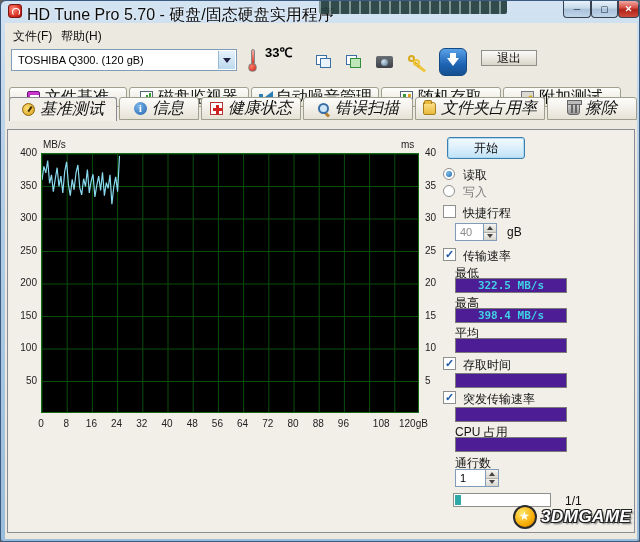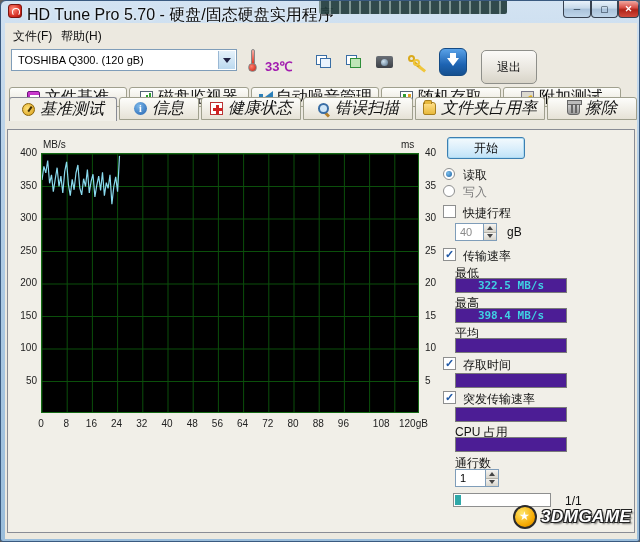--- a/index.html
+++ b/index.html
@@ -30,40 +30,40 @@
   .menu-item{position:absolute;top:3px;font-size:12px;color:#111;padding:2px 6px;}
   
   #combo{position:absolute;left:6px;top:26px;width:226px;height:22px;background:#fff;border:1px solid #7f9db9;font-size:11px;}
   #combo-text{position:absolute;left:6px;top:4px;color:#000;white-space:nowrap;}
   #combo-arrow{position:absolute;right:1px;top:1px;width:17px;height:18px;
     background:linear-gradient(#e6f2fb,#bcd9ef);border-left:1px solid #9ab8d4;display:flex;align-items:center;justify-content:center;}
   #combo-arrow:after{content:"";border:4px solid transparent;border-top:5px solid #224;margin-top:4px;}
   #thermo{position:absolute;left:242px;top:26px;width:12px;height:24px;}
   #thermo .tube{position:absolute;left:4px;top:0;width:4px;height:17px;background:linear-gradient(#f6b0a8,#e02513);border:1px solid #888;border-radius:2px;}
   #thermo .bulb{position:absolute;left:1px;top:14px;width:9px;height:9px;border-radius:50%;background:radial-gradient(circle at 35% 35%,#ff7d6c,#c71d0e);border:1px solid #888;}
-  #temp-text{position:absolute;left:260px;top:34px;font-size:13px;color:#a21caf;font-weight:bold;}
+  #temp-text{position:absolute;left:260px;top:20px;font-size:13px;color:#000000;font-weight:bold;}
   .toolbtn{position:absolute;top:26px;width:26px;height:26px;border:1px solid transparent;border-radius:3px;display:flex;align-items:center;justify-content:center;}
   .pg{position:relative;width:16px;height:14px;}
   .pg .p1,.pg .p2{position:absolute;width:11px;height:10px;background:#fff;border:1px solid #3a6ea5;}
   .pg .p1{left:0;top:0;}
   .pg .p2{left:4px;top:3px;background:#eaf4ff;}
   .pg.green .p2{background:#bfe6b8;border-color:#2f8f3a;}
   .cam{position:relative;width:17px;height:12px;background:linear-gradient(#6a6f76,#3c4046);border-radius:2px;}
   .cam:after{content:"";position:absolute;left:5px;top:2.5px;width:7px;height:7px;border-radius:50%;background:radial-gradient(circle at 35% 35%,#cfe2ef,#54708a);}
   .keys{position:relative;width:17px;height:14px;}
   .keys .k{position:absolute;width:7px;height:7px;border:2px solid #d9a91c;border-radius:50%;}
   .keys .k:after{content:"";position:absolute;left:4px;top:4px;width:8px;height:2.5px;background:#d9a91c;transform:rotate(38deg);transform-origin:left center;}
   .keys .k1{left:0;top:0;}
   .keys .k2{left:5px;top:4px;border-color:#f0c63a;}
   .keys .k2:after{background:#f0c63a;}
   #btn-download{position:absolute;left:434px;top:25px;width:28px;height:28px;border-radius:6px;
     background:linear-gradient(#5aa2e8,#1d63b2 60%,#15508f);border:1px solid #144a84;display:flex;align-items:center;justify-content:center;}
   #btn-download .arr{position:relative;width:0;height:0;border:6px solid transparent;border-top:8px solid #fff;margin-top:6px;}
   #btn-download .arr:before{content:"";position:absolute;left:-3px;top:-13px;width:6px;height:6px;background:#fff;}
-  #btn-exit{position:absolute;left:476px;top:27px;width:56px;height:34px;border:1px solid #8e8f8a;border-radius:5px;
+  #btn-exit{position:absolute;left:476px;top:27px;width:56px;height:16px;border:1px solid #8e8f8a;border-radius:0;
     background:linear-gradient(#fbfaf8,#e8e5dd 60%,#d8d4c8);font-size:12px;color:#111;display:flex;align-items:center;justify-content:center;}
   
   .tab{position:absolute;height:20px;border:1px solid #a0a08e;border-radius:3px 3px 0 0;
     background:linear-gradient(#fdfdfb,#e6e2d6);display:flex;align-items:center;justify-content:center;gap:5px;font-size:16px;color:#111;}
   .tab.row1{top:64px;}
   .tab.row2{top:74px;height:23px;font-style:italic;}
   .tab.active{background:#f1efe8;border-color:#898c95;border-bottom:none;height:24px;z-index:5;}
   .ticon{width:13px;height:13px;position:relative;flex:0 0 auto;}
   
   .i-filebench{background:linear-gradient(#d23bd2,#8c1f9e);border:1px solid #6d127d;border-radius:2px;}

